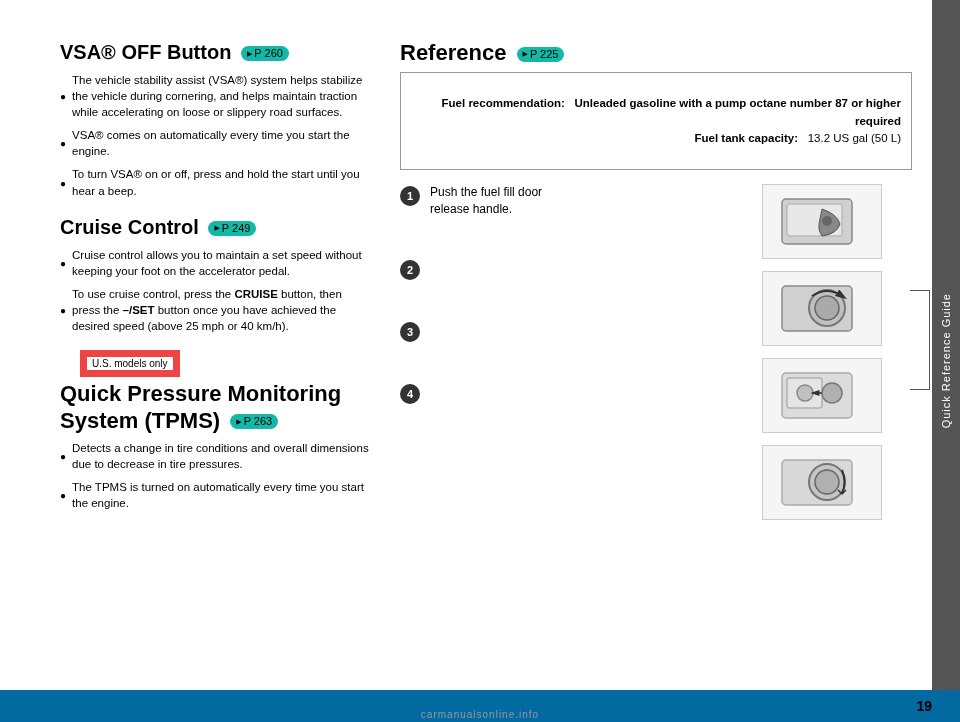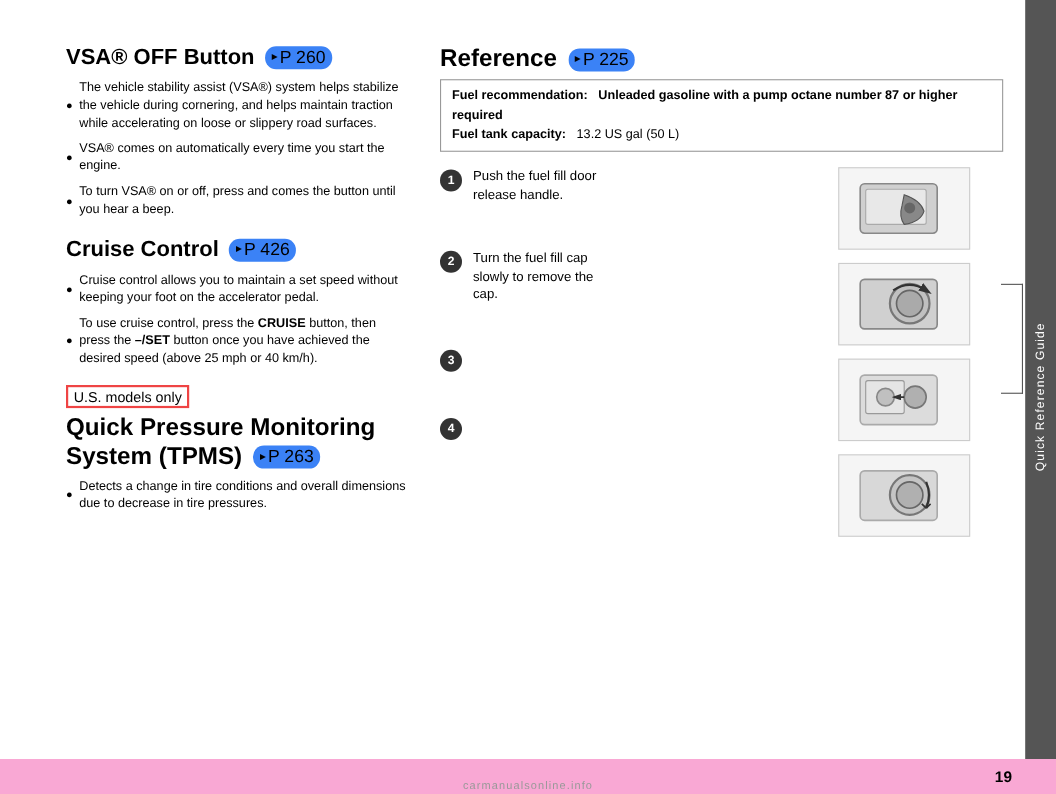--- a/index.html
+++ b/index.html
@@ -70,24 +70,24 @@
       font-size: 22px;
       font-weight: bold;
       margin-bottom: 6px;
       line-height: 1.2;
     }
 
     
     .page-ref {
       display: inline-flex;
       align-items: center;
-      background: #3b82f6;
+      background: #14b8a6;
       border-radius: 10px;
       padding: 1px 6px;
-      font-size: 16px;
+      font-size: 11px;
       margin-left: 4px;
       vertical-align: middle;
       font-weight: normal;
     }
 
     .page-ref::before {
       content: '▶';
       font-size: 7px;
       margin-right: 2px;
     }
@@ -111,33 +111,35 @@
       content: '●';
       font-size: 10px;
       margin-right: 6px;
       margin-top: 2px;
       flex-shrink: 0;
     }
 
     
     .us-models-badge {
       display: inline-block;
-      border: 2px solid #ef4444;
-      font-size: 13px;
+      border: 7px solid #ef4444;
+      font-size: 10px;
       padding: 1px 5px;
       margin-bottom: 4px;
+      margin-left: 20px;
     }
 
     
     .fuel-recommendation-box {
       border: 1px solid #999;
-      padding: 6px 10px;
+      padding: 22px 10px;
       margin-bottom: 14px;
       font-size: 11.5px;
       line-height: 1.5;
+      text-align: right;
     }
 
     .fuel-recommendation-box strong {
       font-weight: bold;
     }
 
     
     .steps-container {
       display: flex;
       flex-direction: column;
@@ -184,25 +186,25 @@
       overflow: hidden;
     }
 
     
     .page-number-bar {
       position: absolute;
       bottom: 0;
       left: 0;
       right: 0;
       height: 32px;
-      background: #f9a8d4;
+      background: #0369a1;
       display: flex;
       align-items: center;
       justify-content: flex-end;
-      padding-right: 40px;
+      padding-right: 28px;
     }
 
     .page-number {
       font-size: 14px;
       font-weight: bold;
     }
 
     .steps-images-col {
       display: flex;
       flex-direction: column;
@@ -225,30 +227,30 @@
           <span class="page-ref">P 260</span>
         </div>
         <ul class="bullet-list">
           <li>
             <span>The vehicle stability assist (VSA®) system helps stabilize the vehicle during cornering, and helps maintain traction while accelerating on loose or slippery road surfaces.</span>
           </li>
           <li>
             <span>VSA® comes on automatically every time you start the engine.</span>
           </li>
           <li>
-            <span>To turn VSA® on or off, press and comes the button until you hear a beep.</span>
+            <span>To turn VSA® on or off, press and hold the start until you hear a beep.</span>
           </li>
         </ul>
       </div>
 
       
       <div>
         <div class="section-title">
           <span>Cruise Control</span>
-          <span class="page-ref">P 426</span>
+          <span class="page-ref">P 249</span>
         </div>
         <ul class="bullet-list">
           <li>
             <span>Cruise control allows you to maintain a set speed without keeping your foot on the accelerator pedal.</span>
           </li>
           <li>
             <span>To use cruise control, press the <strong>CRUISE</strong> button, then press the <strong>–/SET</strong> button once you have achieved the desired speed (above 25 mph or 40 km/h).</span>
           </li>
         </ul>
       </div>
@@ -259,20 +261,23 @@
       
       <div>
         <div class="section-title-large">
           <span>Quick Pressure Monitoring System (TPMS)</span>
           <span class="page-ref">P 263</span>
         </div>
         <ul class="bullet-list">
           <li>
             <span>Detects a change in tire conditions and overall dimensions due to decrease in tire pressures.</span>
           </li>
+          <li>
+            <span>The TPMS is turned on automatically every time you start the engine.</span>
+          </li>
         </ul>
       </div>
 
     </div>
 
     <div class="right-col">
 
       <div class="section-title-large">
         <span>Reference</span>
         <span class="page-ref">P 225</span>
@@ -295,21 +300,20 @@
 
         <div class="steps-container" style="flex:1;">
 
           <div class="step-row">
             <div class="step-number">1</div>
             <div class="step-text">Push the fuel fill door release handle.</div>
           </div>
 
           <div class="step-row" style="margin-top:28px;">
             <div class="step-number">2</div>
-            <div class="step-text">Turn the fuel fill cap slowly to remove the cap.</div>
           </div>
 
           <div class="step-row" style="margin-top:28px;">
             <div class="step-number">3</div>
           </div>
 
           <div class="step-row" style="margin-top:28px;">
             <div class="step-number">4</div>
           </div>
 

